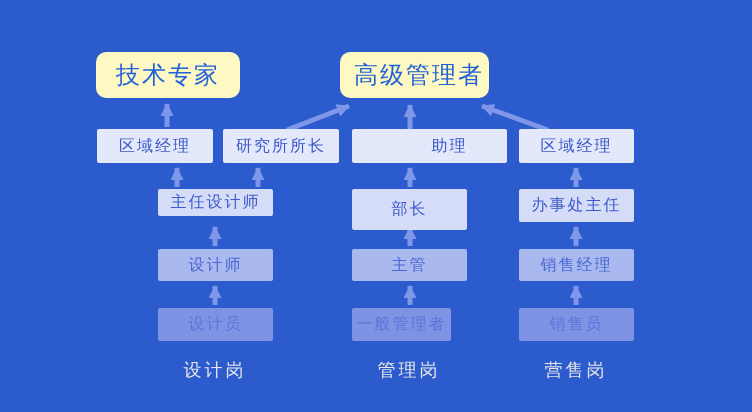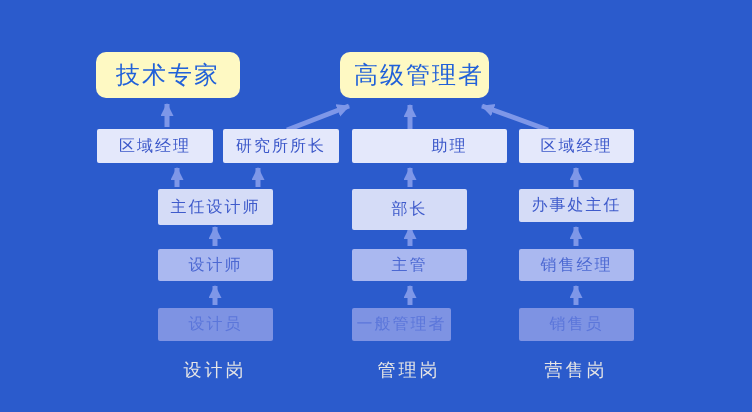--- a/index.html
+++ b/index.html
@@ -59,21 +59,21 @@
   </svg>
 
   <div class="node tier1" style="left:96px;top:52px;width:144px;height:46px;">技术专家</div>
   <div class="node tier1" style="left:340px;top:52px;width:140px;height:46px;padding-left:9px;">高级管理者</div>
 
   <div class="node tier2" style="left:97px;top:129px;width:116px;height:34px;">区域经理</div>
   <div class="node tier2" style="left:223px;top:129px;width:116px;height:34px;">研究所所长</div>
   <div class="node tier2" style="left:352px;top:129px;width:115px;height:34px;padding-left:40px;">助理</div>
   <div class="node tier2" style="left:519px;top:129px;width:115px;height:34px;">区域经理</div>
 
-  <div class="node tier3" style="left:158px;top:189px;width:115px;height:36px;">主任设计师</div>
+  <div class="node tier3" style="left:158px;top:189px;width:115px;height:27px;">主任设计师</div>
   <div class="node tier3" style="left:352px;top:189px;width:115px;height:41px;">部长</div>
   <div class="node tier3" style="left:519px;top:189px;width:115px;height:33px;">办事处主任</div>
 
   <div class="node tier4" style="left:158px;top:249px;width:115px;height:32px;">设计师</div>
   <div class="node tier4" style="left:352px;top:249px;width:115px;height:32px;">主管</div>
   <div class="node tier4" style="left:519px;top:249px;width:115px;height:32px;">销售经理</div>
 
   <div class="node tier5" style="left:158px;top:308px;width:115px;height:33px;">设计员</div>
   <div class="node tier5" style="left:352px;top:308px;width:99px;height:33px;">一般管理者</div>
   <div class="node tier5" style="left:519px;top:308px;width:115px;height:33px;">销售员</div>

